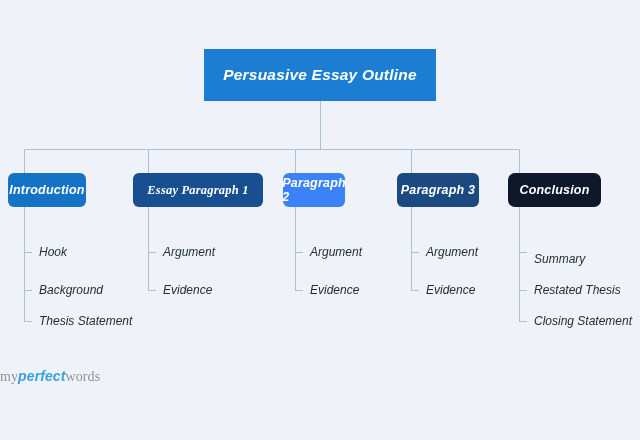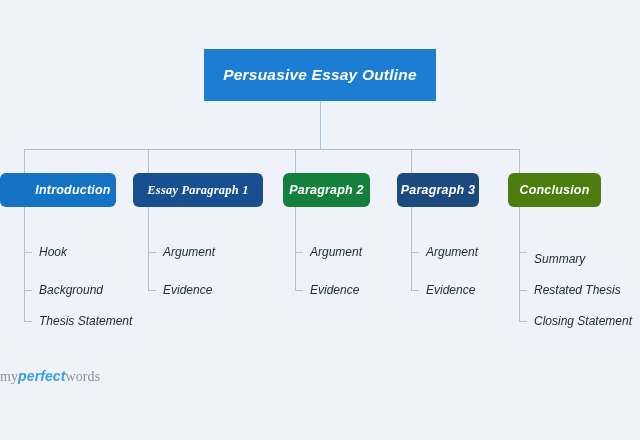--- a/index.html
+++ b/index.html
@@ -47,33 +47,33 @@
   </div>
 
   <div class="cline" style="left:320px;top:101px;width:1px;height:48px;"></div>
   <div class="cline" style="left:24px;top:149px;width:496px;height:1px;"></div>
   <div class="cline" style="left:24px;top:149px;width:1px;height:24px;"></div>
   <div class="cline" style="left:148px;top:149px;width:1px;height:24px;"></div>
   <div class="cline" style="left:295px;top:149px;width:1px;height:24px;"></div>
   <div class="cline" style="left:411px;top:149px;width:1px;height:24px;"></div>
   <div class="cline" style="left:519px;top:149px;width:1px;height:24px;"></div>
 
-  <div class="branch-box" style="left: 0; width: 86px; background-color: rgb(20, 115, 197); padding-left: 30px;">
+  <div class="branch-box" style="left: 8px; width: 78px; background-color: rgb(20, 115, 197);">
     <span>Introduction</span>
   </div>
   <div class="branch-box" style="left: 133px; width: 130px; background-color: rgb(24, 79, 144); font-family: Liberation Serif, serif;">
     <span>Essay Paragraph 1</span>
   </div>
-  <div class="branch-box" style="left: 283px; width: 87px; background-color: #15803d;">
+  <div class="branch-box" style="left: 283px; width: 62px; background-color: #3b82f6;">
     <span>Paragraph 2</span>
   </div>
   <div class="branch-box" style="left: 397px; width: 82px; background-color: rgb(28, 74, 128);">
     <span>Paragraph 3</span>
   </div>
-  <div class="branch-box" style="left: 508px; width: 93px; background-color: #4d7c0f;">
+  <div class="branch-box" style="left: 508px; width: 93px; background-color: #0f172a; border-radius: 7px;">
     <span>Conclusion</span>
   </div>
 
   <div class="cline" style="left:24px;top:207px;width:1px;height:114px;"></div>
   <div class="cline" style="left:24px;top:252px;width:8px;height:1px;"></div>
   <div class="cline" style="left:24px;top:290px;width:8px;height:1px;"></div>
   <div class="cline" style="left:24px;top:321px;width:8px;height:1px;"></div>
   <div class="leaf" style="left:39px;top:244px;">Hook</div>
   <div class="leaf" style="left:39px;top:282px;">Background</div>
   <div class="leaf" style="left:39px;top:313px;">Thesis Statement</div>

